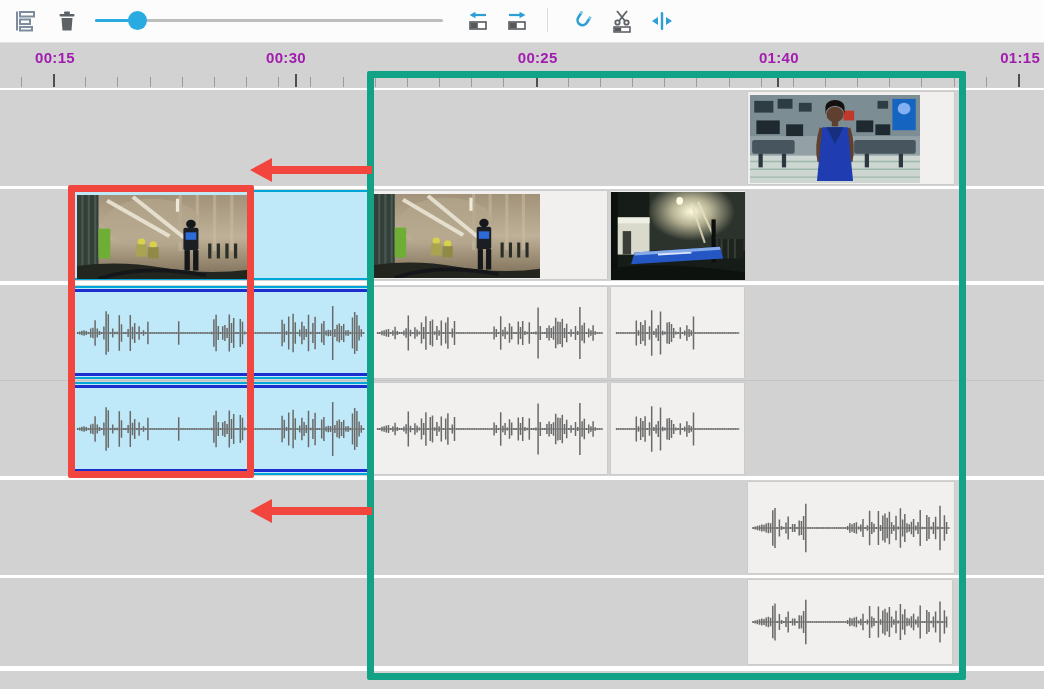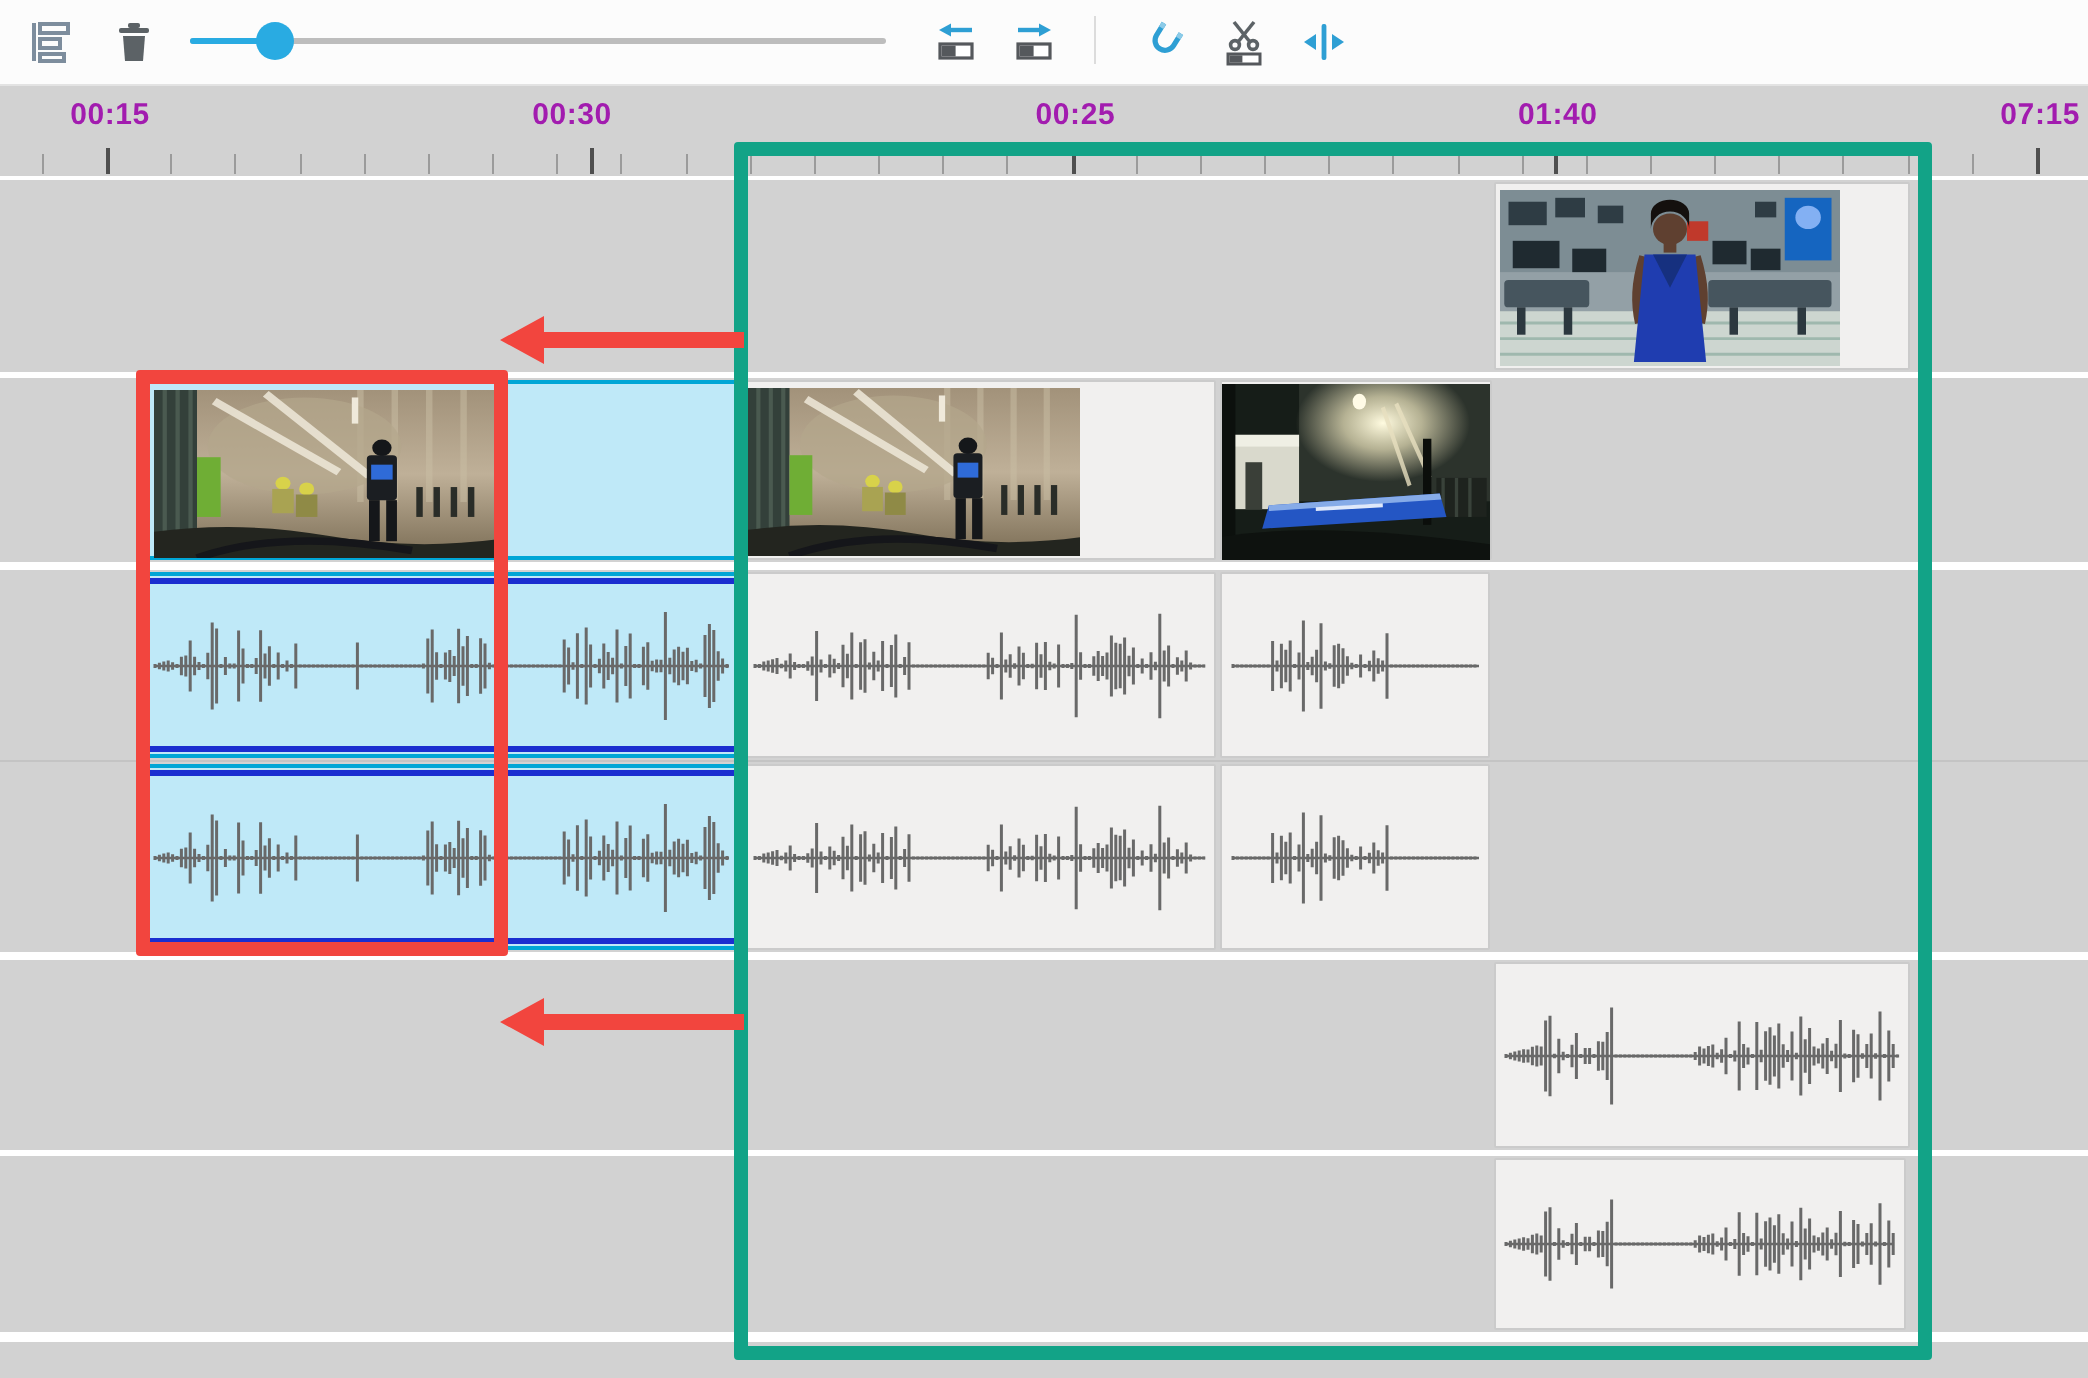--- a/index.html
+++ b/index.html
@@ -270,21 +270,21 @@
       <div class="tick minor" style="left: 1017.96px;"></div>
       <div class="tick major" style="left: 53px;"></div>
       <span class="rlabel" style="left: 55px;">00:15</span>
       <div class="tick major" style="left: 294.5px;"></div>
       <span class="rlabel" style="left: 286px;">00:30</span>
       <div class="tick major" style="left: 535.7px;"></div>
       <span class="rlabel" style="left: 537.7px;">00:25</span>
       <div class="tick major" style="left: 776.9px;"></div>
       <span class="rlabel" style="left: 778.9px;">01:40</span>
       <div class="tick major" style="left: 1018.1px;"></div>
-      <span class="rlabel" style="left: 1020.1px;">07:15</span>
+      <span class="rlabel" style="left: 1020.1px;">01:15</span>
     </div>
 
   <div class="sep" style="top:88px;height:2px"></div>
   <div class="sep" style="top:186px;height:3px"></div>
   <div class="sep" style="top:281px;height:4px"></div>
   <div class="sep gray" style="top:380px;height:1px"></div>
   <div class="sep" style="top:476px;height:4px"></div>
   <div class="sep" style="top:575px;height:3px"></div>
   <div class="sep" style="top:666px;height:5px"></div>
 

